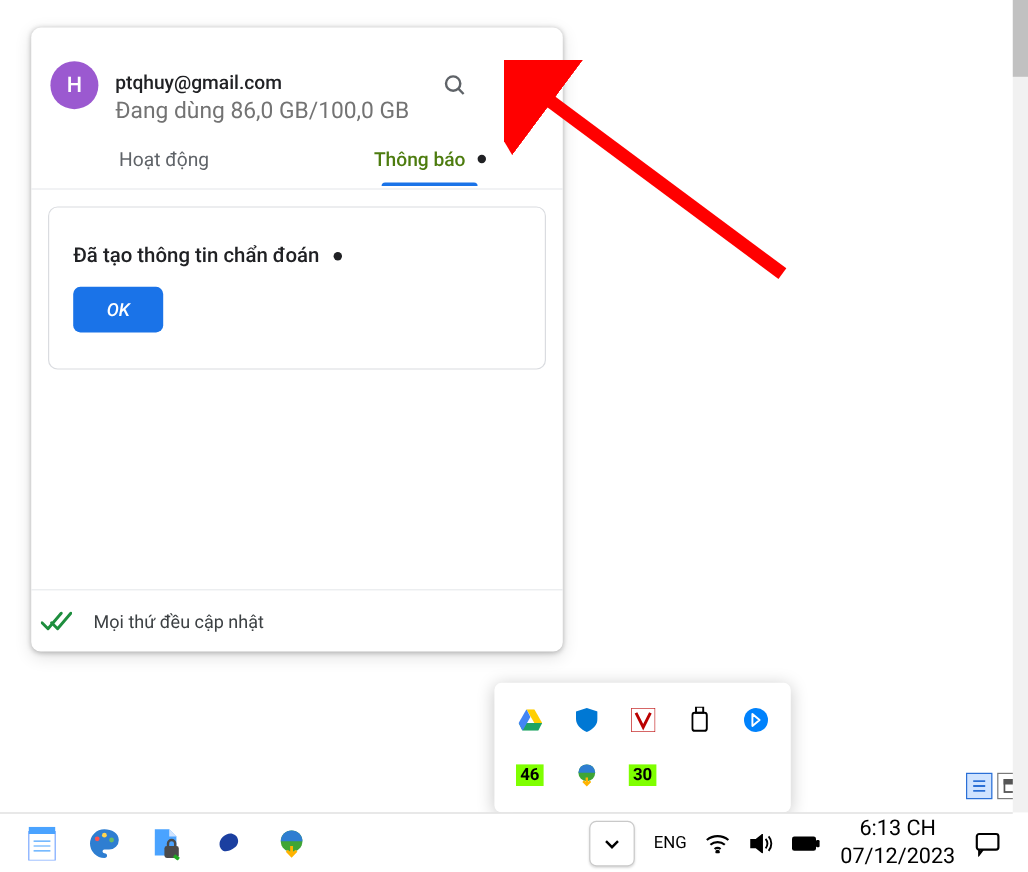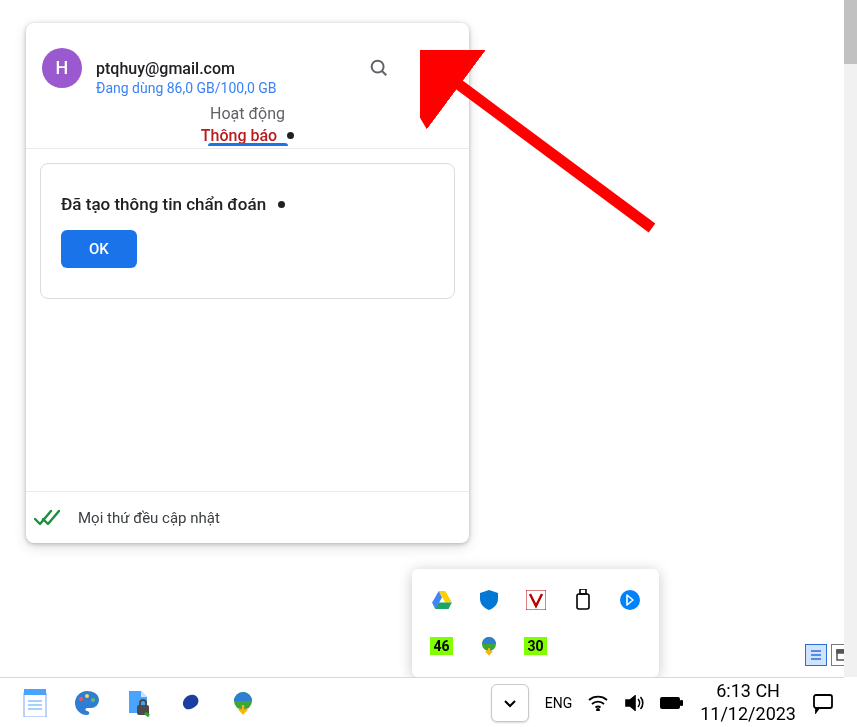--- a/index.html
+++ b/index.html
@@ -7,36 +7,36 @@
 
     
     .card { position:absolute; left:26px; top:23px; width:443px; height:520px; background:#fff;
             border-radius:8px; box-shadow:0 1px 4px rgba(0,0,0,.25),0 4px 14px rgba(0,0,0,.12);
             display:flex; flex-direction:column; }
     .hdr { display:flex; align-items:center; padding:16px 16px 8px 16px; gap:14px; }
     .av { width:40px; height:40px; border-radius:50%; background:#9b59d0; color:#fff;
           display:flex; align-items:center; justify-content:center; font-size:18px; font-weight:500; }
     .who { flex:1;margin-top:20px; }
     .who .em { font-size:16px; color:#202124; font-weight:500; }
-    .who .st { font-size:14px; color:#3b82f6; margin-top:2px; }
+    .who .st { font-size:19px; color:#737373; margin-top:2px; }
     .ib { width:40px; height:40px; border:none; background:none; border-radius:50%; cursor:pointer;
           display:flex; align-items:center; justify-content:center; color:#5f6368; }
-    .tabs { display:flex; border-bottom:1px solid #e8eaed;flex-direction:column; }
+    .tabs { display:flex; border-bottom:1px solid #e8eaed; }
     .tab { flex:1; height:46px; display:flex; align-items:center; justify-content:center; gap:10px;
            font-size:16px; color:#5f6368; cursor:pointer; border-bottom:3px solid transparent; }
-    .tab.on { color:#b91c1c; font-weight:500; position:relative; }
+    .tab.on { color:#4d7c0f; font-weight:500; position:relative; }
     .tab.on::after { content:''; position:absolute; bottom:-1px; left:50%; transform:translateX(-50%);
                      width:80px; height:3px; background:#1a73e8; border-radius:3px 3px 0 0; }
     .dot { width:7px; height:7px; border-radius:50%; background:#202124; display:inline-block; }
     .body { flex:1; padding:14px; overflow:auto; }
     .note { border:1px solid #dadce0; border-radius:8px; padding:30px 20px; }
     .note h3 { font-size:17px; font-weight:500; color:#202124; display:flex; align-items:center; gap:12px; }
     .note p { font-size:14.5px; color:#5f6368; margin-top:12px; line-height:1.45; }
     .okb { margin-top:16px; height:38px; padding:0 28px; background:#1a73e8; color:#fff; border:none;
-           border-radius:6px; font-size:15px; font-weight:500; cursor:pointer; }
+           border-radius:6px; font-size:15px; font-weight:500; cursor:pointer;font-style:italic; }
     .ftr { border-top:1px solid #e8eaed; height:52px; display:flex; align-items:center; gap:18px;
            padding:0 8px; font-size:15px; color:#3c4043; }
     .chk { color:#1e8e3e; }
 
     
     .arrow { position:absolute; left:420px; top:50px; pointer-events:none; }
 
     
     .tray { position:absolute; left:412px; top:569px; width:247px; height:108px; background:#fff;
             border-radius:6px; box-shadow:0 2px 14px rgba(0,0,0,.22);
@@ -257,20 +257,20 @@
         <path d="M2 5h4l5-4v14l-5-4H2z" fill="currentColor"></path>
         <path d="M14 4a6 6 0 0 1 0 8"></path>
         <path d="M16.5 2a9 9 0 0 1 0 12"></path>
       </svg>
     <svg class="ic" width="24" height="16" viewBox="0 0 24 16" fill="currentColor">
         <rect x="0" y="2" width="20" height="12" rx="2"></rect>
         <rect x="20" y="5" width="3" height="6" rx="1"></rect>
       </svg>
     <div class="clock">
       <div>6:13 CH</div>
-      <div>11/12/2023</div>
+      <div>07/12/2023</div>
     </div>
     <svg class="notif" width="22" height="22" viewBox="0 0 22 22" fill="none" stroke="#000" stroke-width="1.8">
         <rect x="2" y="3" width="18" height="13" rx="2"></rect>
         <path d="M7 16l-3 4v-4"></path>
       </svg>
   </div>
 </div>
 
 </body></html>

